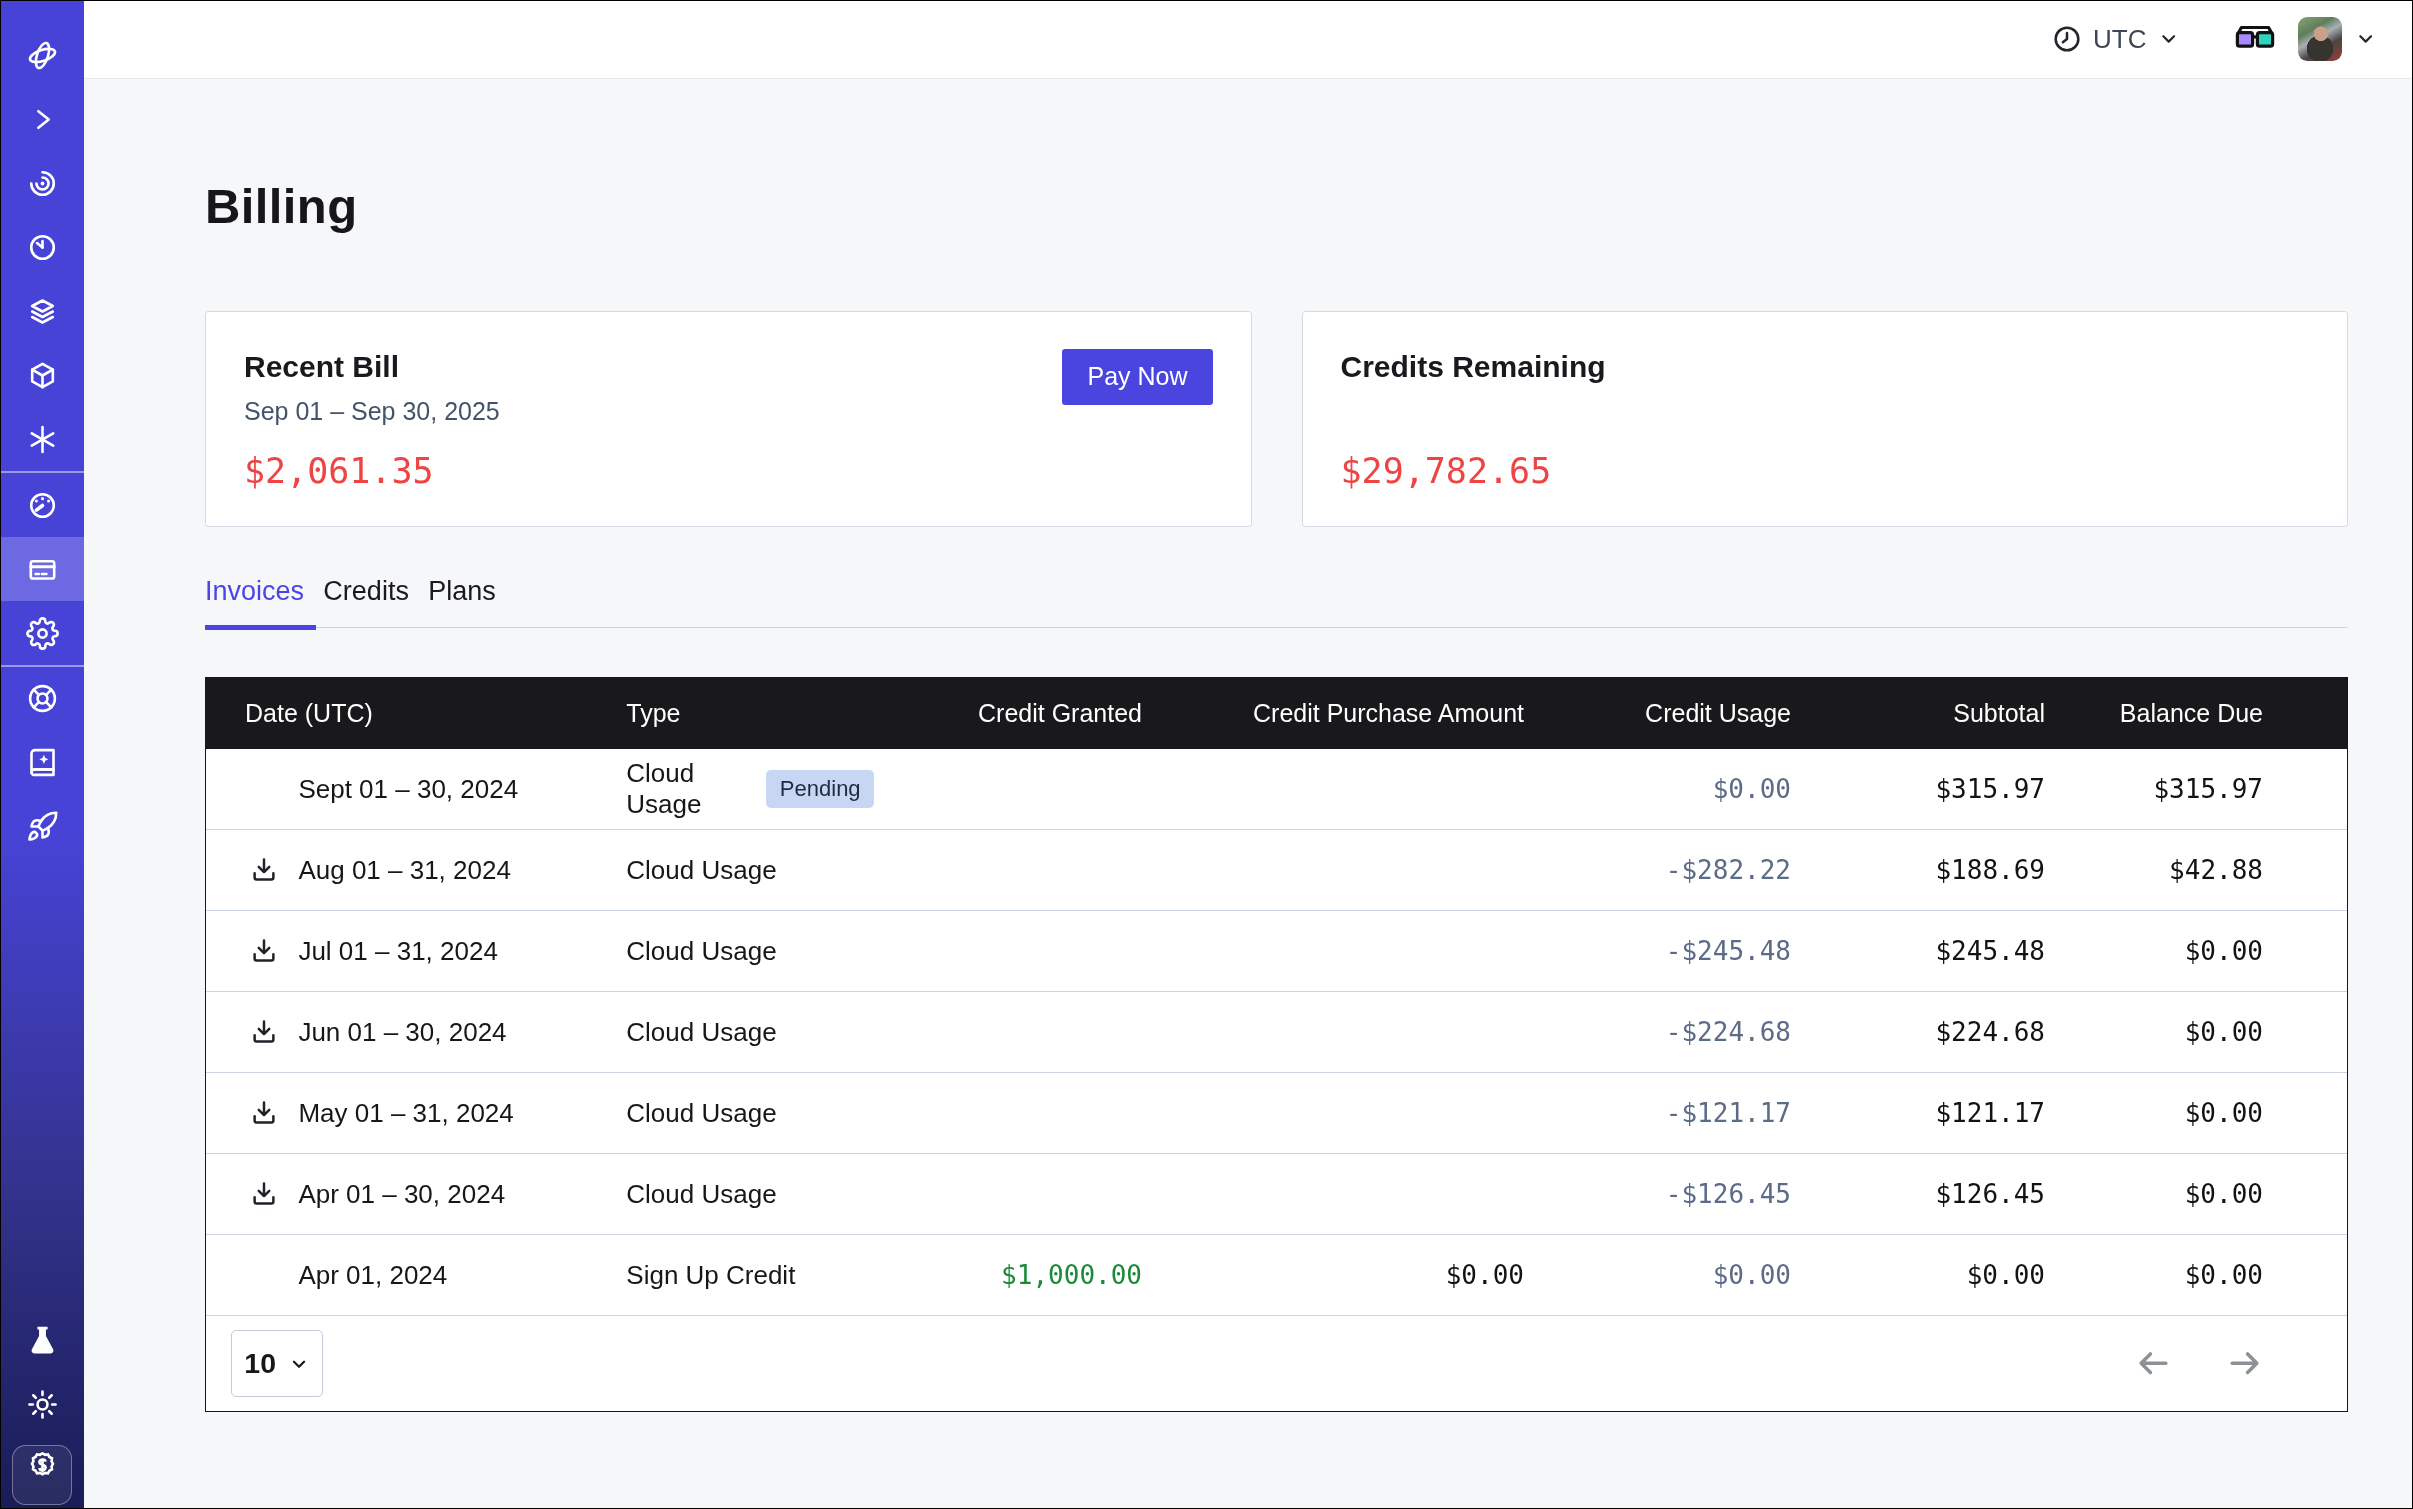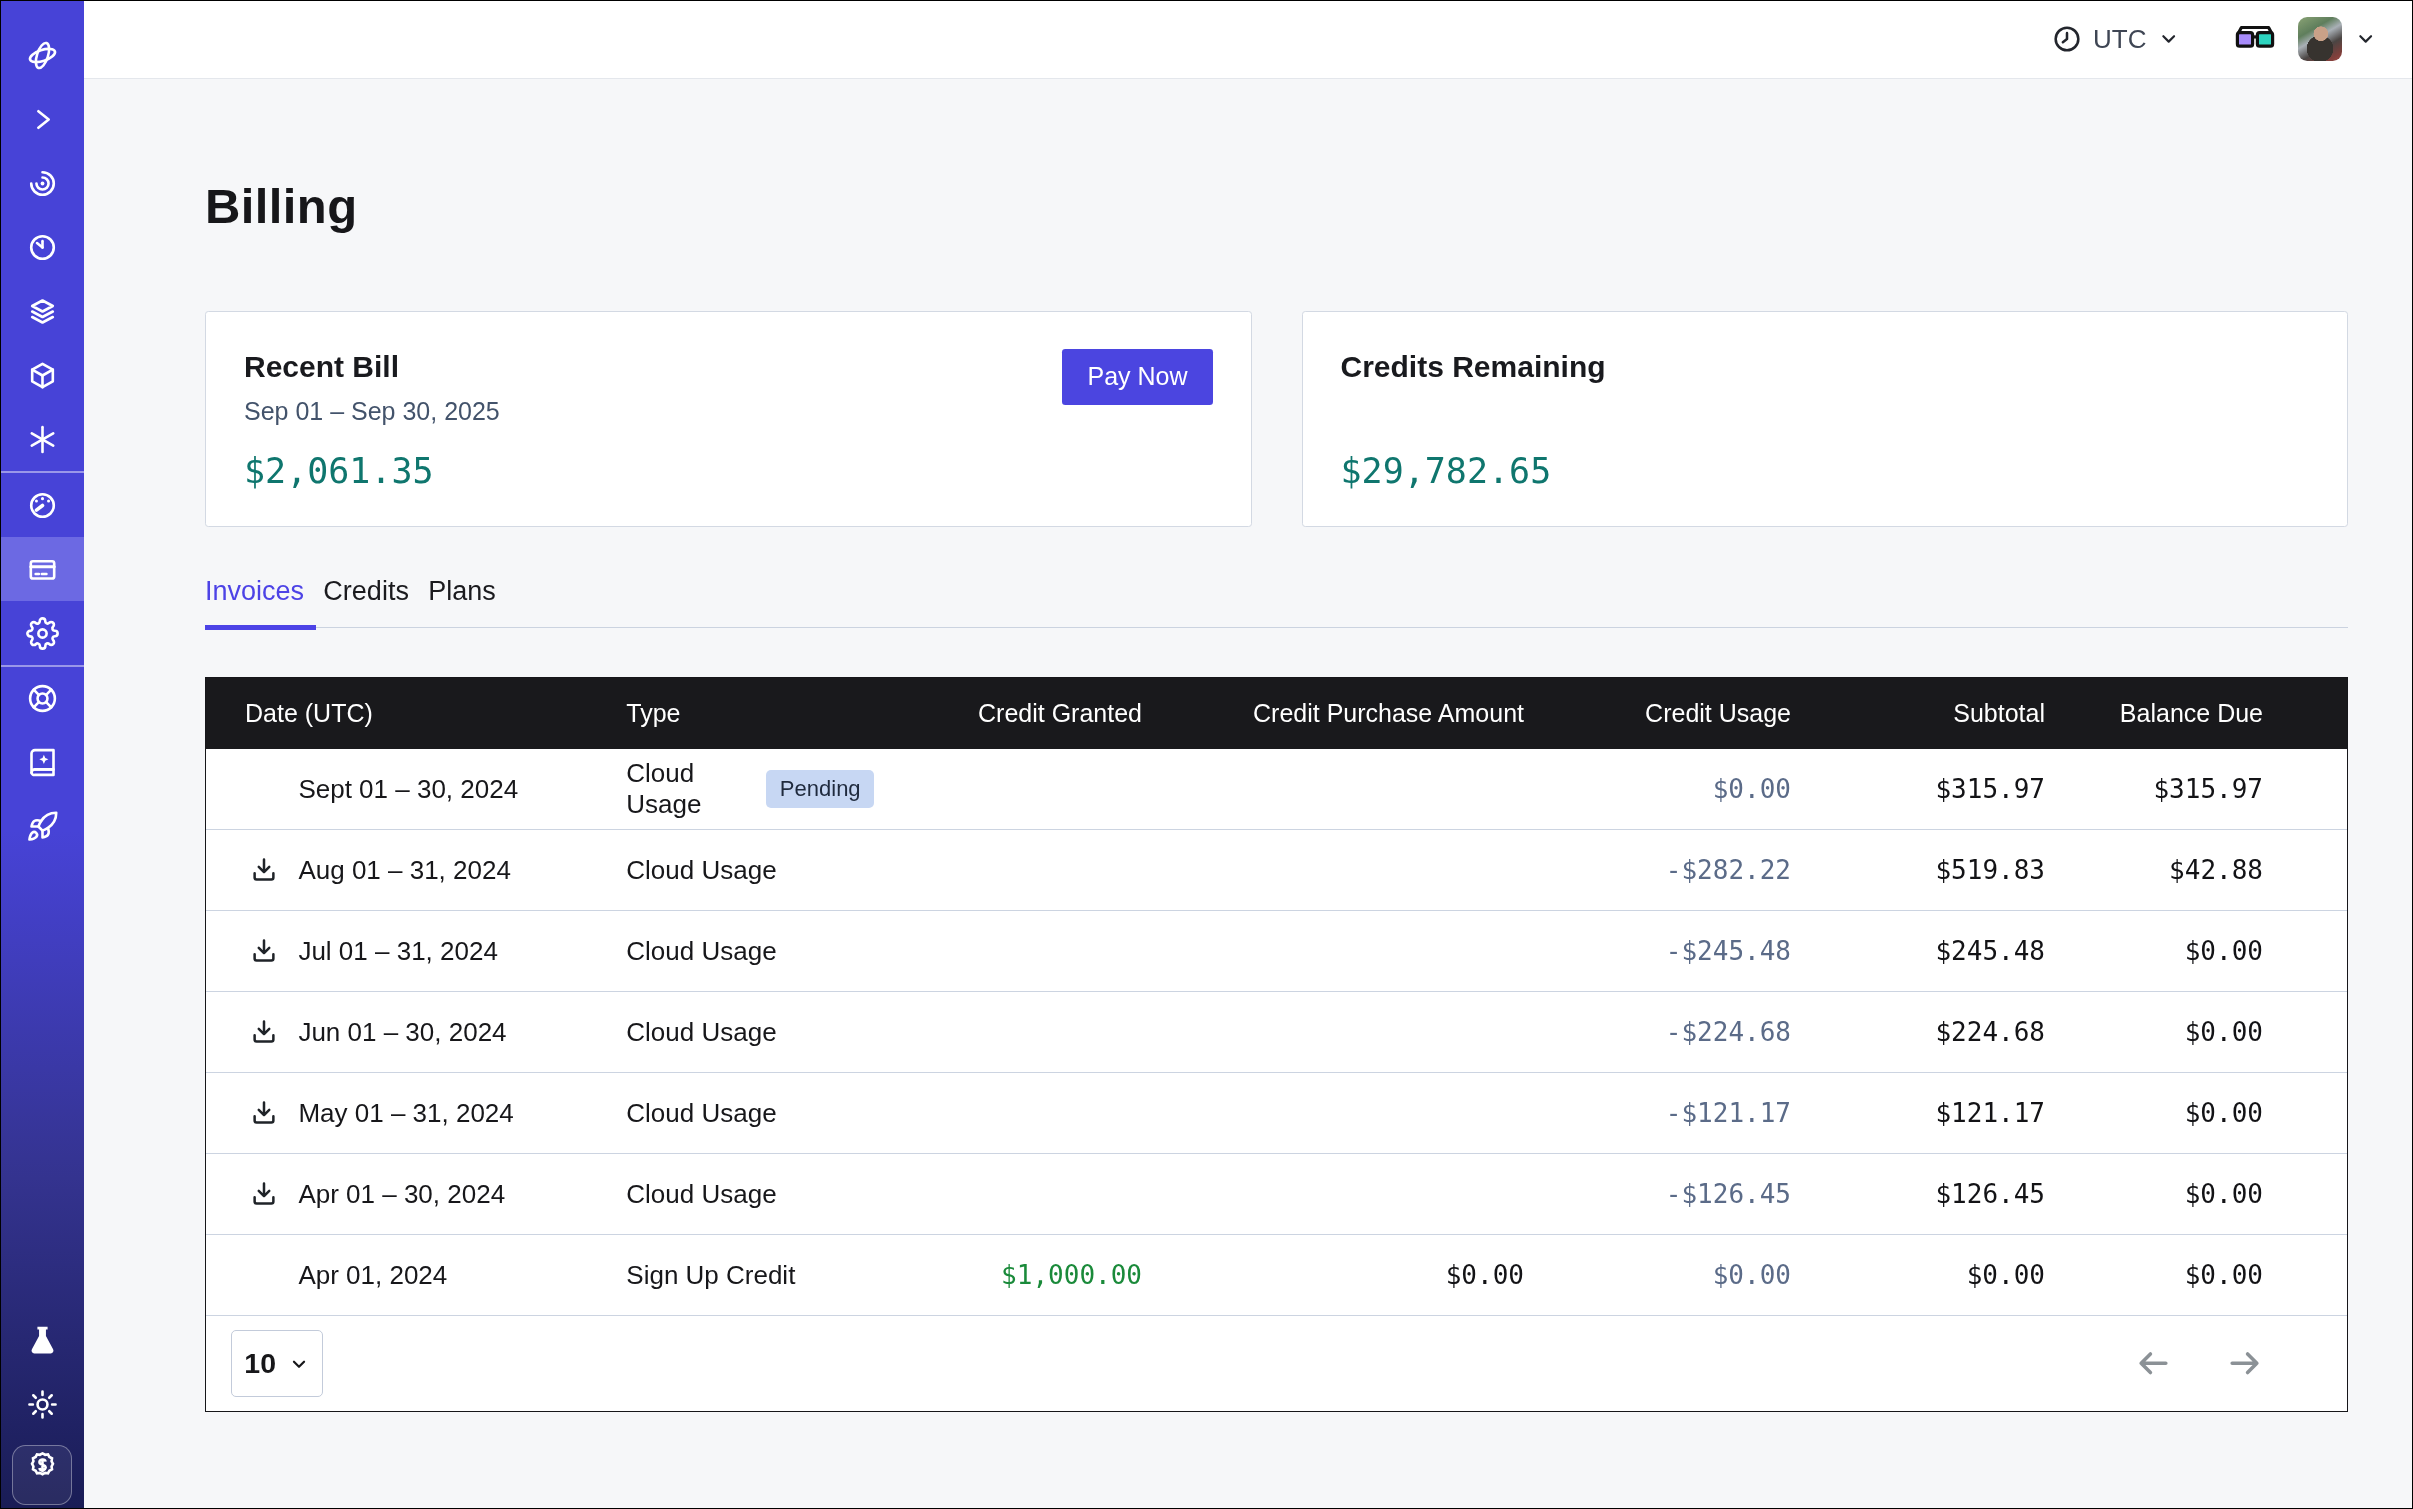--- a/index.html
+++ b/index.html
@@ -39,21 +39,21 @@
       linear-gradient(150deg,#8aa375 0%,#5f7e5c 30%,#a9b0b6 46%,#4a4543 66%,#803f3b 88%,#9a4a45 100%); }
 
   
   .main { position:absolute; left:84px; top:79px; width:2330px; height:1431px; padding:0 66px 0 121px; background:#f6f7f9; }
   h1.page-title { margin-top:99px; font-size:49px; font-weight:700; color:#17171a; letter-spacing:0.4px; }
 
   .cards { display:flex; gap:50px; margin-top:77px; }
   .card { flex:1; height:216px; background:#fff; border:1.7px solid #d3d9e3; border-radius:3.3px; position:relative; padding:38px 38px; }
   .card-title { font-size:30px; font-weight:700; color:#191a1e; }
   .card-sub { margin-top:13.4px; font-size:25px; color:#43536b; }
-  .card-amount { position:absolute; left:38px; bottom:35px; font-family:"DejaVu Sans Mono", monospace; font-size:35px; color:#0f766e; }
+  .card-amount { position:absolute; left:38px; bottom:35px; font-family:"DejaVu Sans Mono", monospace; font-size:35px; color:#ef4444; }
   .pay-btn { position:absolute; top:37px; right:38px; background:#4b45e0; color:#fff; border:none; font-size:25px;
     font-family:"Liberation Sans",sans-serif; padding:13.4px 25px; border-radius:3.3px; cursor:pointer; }
 
   .tabs { display:flex; gap:16px; margin-top:49px; border-bottom:1.7px solid #cbd3e0; }
   .tab { font-size:27px; color:#1a1a1e; padding:0 3.3px 20px 0; cursor:pointer; position:relative; }
   .tab.active { color:#4d43e6; }
   .tab.active::after { content:""; position:absolute; left:0; bottom:-2.5px; width:calc(100% + 8.4px); height:4.2px; background:#4d43e6; }
 
   
   .invoices { margin-top:49px; border:1.7px solid #16161a; background:#fff; }
@@ -291,21 +291,21 @@
             </svg>
           </span>
         <span>Aug 01 – 31, 2024</span>
         </div>
       <div class="c-type">
           <span>Cloud Usage</span>
         </div>
       <div class="money green"></div>
       <div class="money"></div>
       <div class="money usage">-$282.22</div>
-      <div class="money">$519.83</div>
+      <div class="money">$188.69</div>
       <div class="money last">$42.88</div>
     </div>
 
     <div class="t-row">
       <div class="c-date">
         <span class="dl-slot">
             <svg viewBox="0 0 24 24">
           <path d="M12 3.5 v10 M7.8 9.5 L12 13.7 L16.2 9.5"></path>
               <path d="M4.5 14.5 v3.5 a1.6 1.6 0 0 0 1.6 1.6 h11.8 a1.6 1.6 0 0 0 1.6 -1.6 v-3.5"></path>
             </svg>

